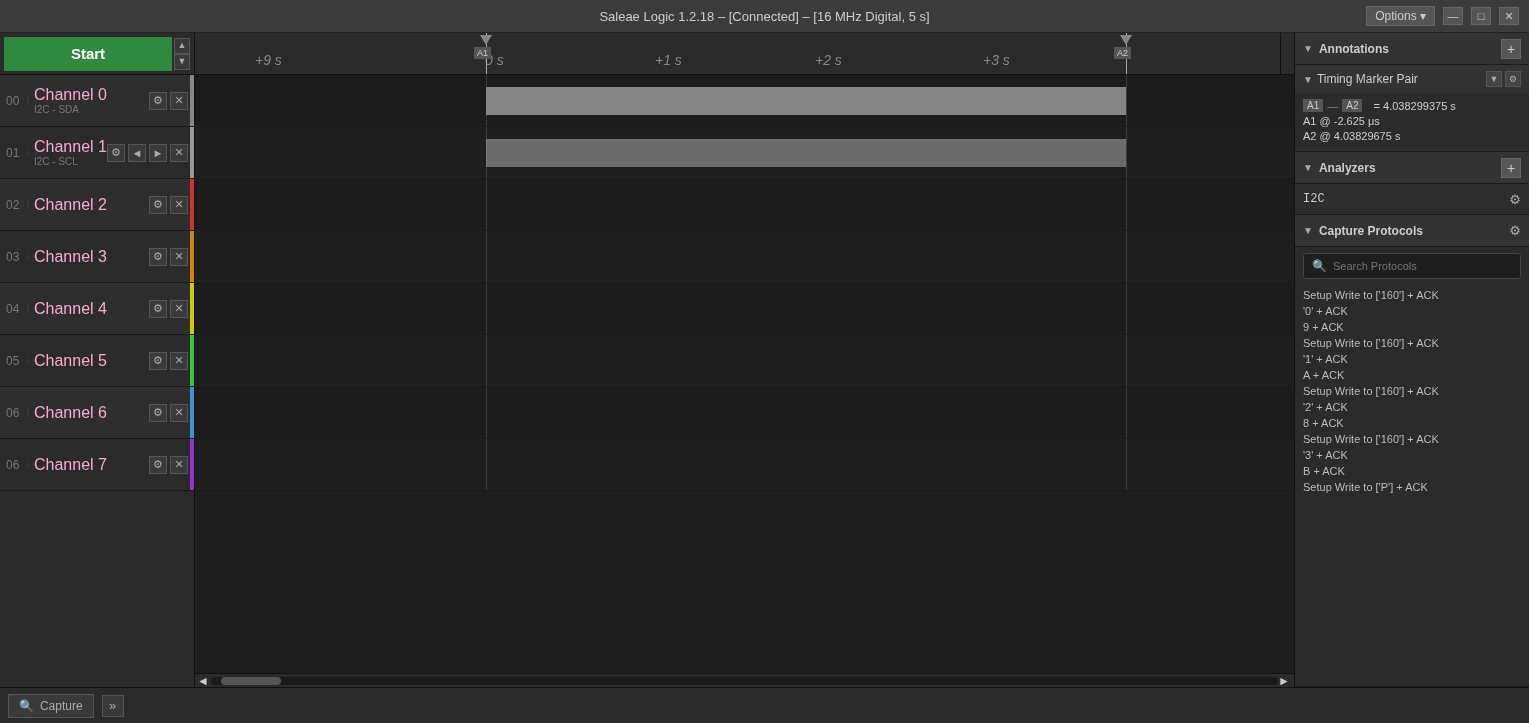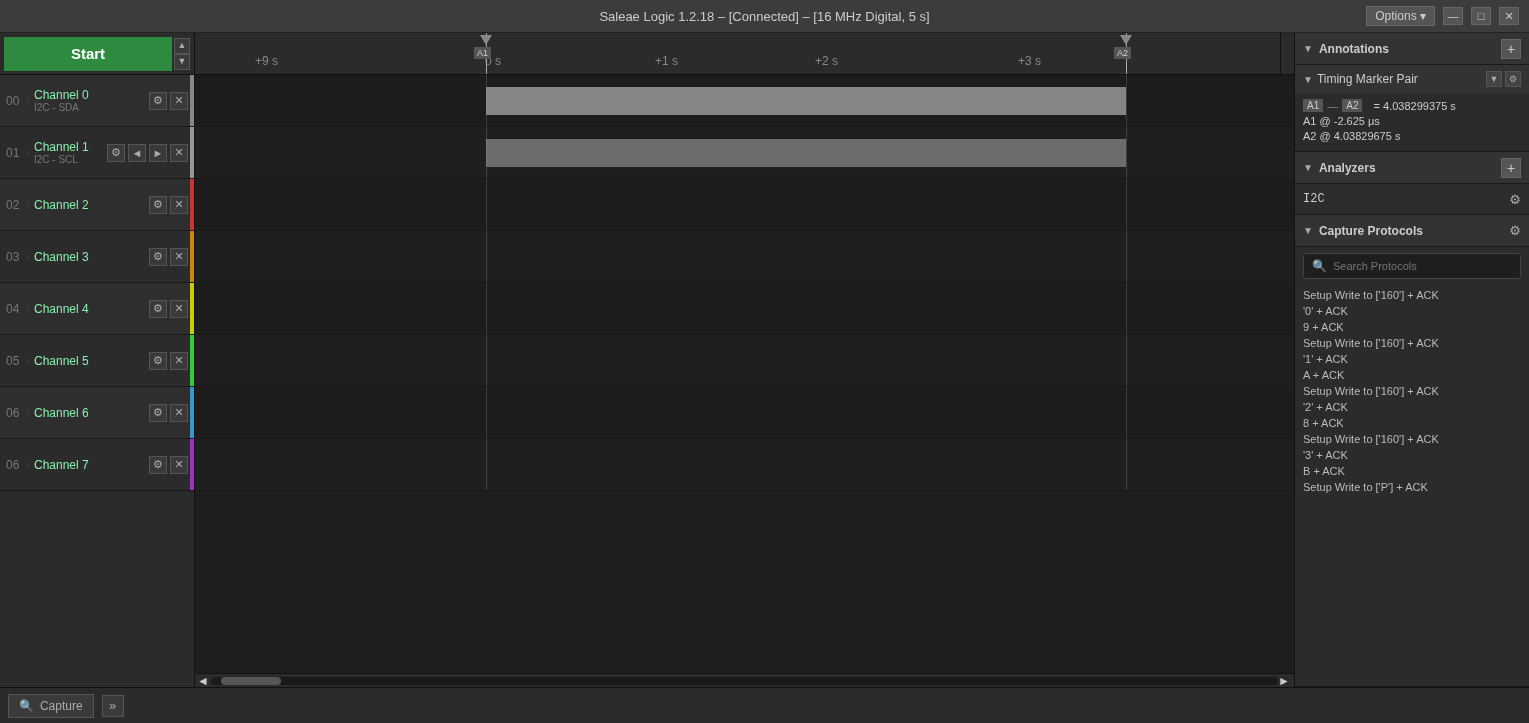--- a/index.html
+++ b/index.html
@@ -135,22 +135,22 @@
       font-size: 8px;
       margin-right: 2px;
       flex-shrink: 0;
     }
     .ch-info {
       flex: 1;
       display: flex;
       flex-direction: column;
     }
     .ch-name {
-      color: #86efac;
-      font-size: 12px;
+      color: #f9a8d4;
+      font-size: 16px;
     }
     .ch-sub {
       color: #777;
       font-size: 10px;
     }
     .ch-icons {
       display: flex;
       gap: 3px;
       align-items: center;
     }
@@ -187,22 +187,23 @@
       background: #2b2b2b;
       border-bottom: 1px solid #111;
       display: flex;
       align-items: flex-end;
       padding-bottom: 6px;
       position: relative;
       flex-shrink: 0;
     }
     .time-label {
       color: #888;
-      font-size: 12px;
+      font-size: 14px;
       position: absolute;
+      font-style: italic;
     }
     .waveform-rows {
       flex: 1;
       overflow: hidden;
       position: relative;
     }
     .waveform-row {
       height: 52px;
       border-bottom: 1px solid #1a1a1a;
       position: relative;
@@ -563,21 +564,21 @@
 
   </div>
 
   <div class="waveform-area">
 
     <div class="time-ruler" style="position:relative;">
       <span class="time-label" style="left:290px;">0 s</span>
       <span class="time-label" style="left:60px;">+9 s</span>
       <span class="time-label" style="left:460px;">+1 s</span>
       <span class="time-label" style="left:620px;">+2 s</span>
-      <span class="time-label" style="left:823px;">+3 s</span>
+      <span class="time-label" style="left:788px;">+3 s</span>
 
       <div style="position:absolute;left:291px;top:0;bottom:0;width:1px;background:#aaa;"></div>
       <div style="position:absolute;left:285px;top:2px;width:0;height:0;border-left:6px solid transparent;border-right:6px solid transparent;border-top:10px solid #888;"></div>
       <div style="position:absolute;left:279px;top:14px;background:#555;color:#ccc;font-size:9px;padding:1px 3px;">A1</div>
 
       <div style="position:absolute;left:931px;top:0;bottom:0;width:1px;background:#aaa;"></div>
       <div style="position:absolute;left:925px;top:2px;width:0;height:0;border-left:6px solid transparent;border-right:6px solid transparent;border-top:10px solid #888;"></div>
       <div style="position:absolute;left:919px;top:14px;background:#555;color:#ccc;font-size:9px;padding:1px 3px;">A2</div>
 
       <div style="position:absolute;right:0;top:0;bottom:0;width:14px;background:#2b2b2b;border-left:1px solid #111;"></div>

